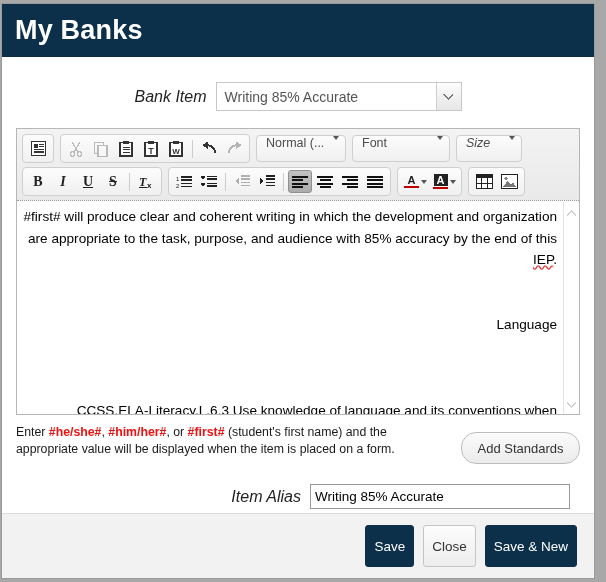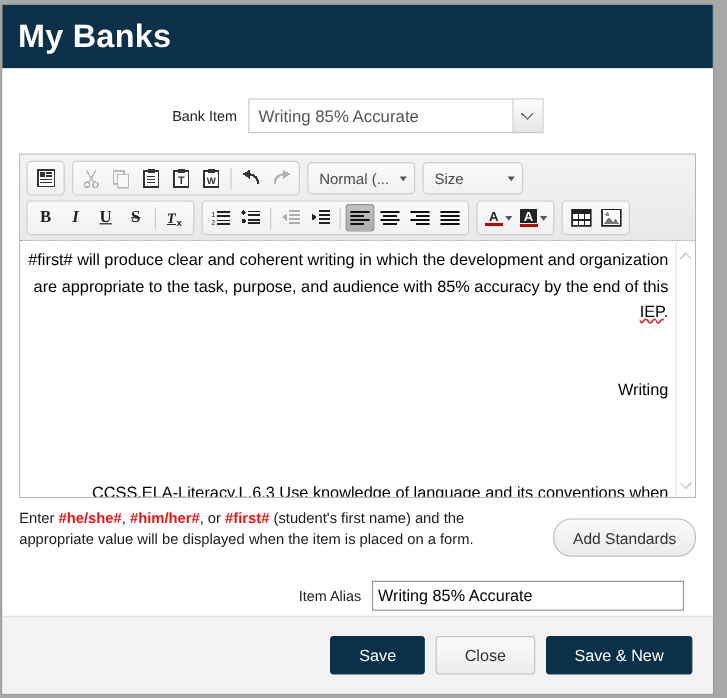--- a/index.html
+++ b/index.html
@@ -52,24 +52,25 @@
     position: relative;
     overflow: hidden;
   }
   .row-bankitem {
     display: flex;
     align-items: center;
     justify-content: center;
     margin-top: 25px;
   }
   .field-label {
-    font-size: 12px;
+    font-size: 16px;
     color: #222;
     margin-right: 9px;
     white-space: nowrap;
+    font-style: italic;
   }
   .select-wrap {
     position: relative;
     width: 246px;
     height: 29px;
     border: 1px solid #c8c8c8;
     background: #fff;
     box-sizing: border-box;
     display: flex;
     align-items: center;
@@ -139,36 +140,35 @@
   }
   .tb-btn.disabled { opacity: 0.33; }
   .tb-sep {
     width: 1px;
     height: 18px;
     background: #cccccc;
     margin: 0 3px;
   }
   .tb-combo {
     display: flex;
-    align-items: center;
     justify-content: space-between;
     border: 1px solid #cfcfcf;
     border-radius: 4px;
     background: linear-gradient(#fcfcfc, #f0f0f0);
     height: 27px;
     box-sizing: border-box;
     padding: 0 6px 0 9px;
     font-size: 12.5px;
     color: #4c4c4c;
     gap: 8px;
   }
   .tb-combo .lbl { white-space: nowrap; }
   .combo-normal { width: 90px; }
   .combo-font { width: 98px; }
-  .combo-size { width: 84px; }
+  .combo-size { width: 66px; font-style: italic; }
   .caret-sm {
     width: 0; height: 0;
     border-left: 3px solid transparent;
     border-right: 3px solid transparent;
     border-top: 4px solid #555;
     margin-left: 1px;
   }
   .tb-btn-wide {
     display: flex; align-items: center;
     height: 23px; padding: 0 2px;
@@ -266,28 +266,28 @@
     background: #f2f2f2;
     border-top: 1px solid #dcdcdc;
     display: flex;
     align-items: center;
     justify-content: flex-end;
     padding-right: 17px;
     gap: 9px;
     box-sizing: border-box;
   }
   .btn {
-    height: 32px;
+    height: 42px;
     border-radius: 3px;
     font-size: 13.5px;
     display: flex;
     align-items: center;
     justify-content: center;
     box-sizing: border-box;
-    padding: 0 23px;
+    padding: 0 8px;
   }
   .btn-primary {
     background: #0c3049;
     color: #ffffff;
     border: 1px solid #0c3049;
   }
   .btn-default {
     background: linear-gradient(#fcfcfc, #ededed);
     color: #333;
     border: 1px solid #c5c5c5;
@@ -385,20 +385,24 @@
                   <path d="M3 12 C3 6 8 4 13 4" stroke="#333" stroke-width="2" fill="none"></path>
                   <path d="M10 0.5 L16 4 L10 8 Z" fill="#333"></path>
                 </svg>
             </div>
           </div>
 
           <div class="tb-combo combo-normal">
             <span class="lbl">Normal (...</span>
             <span class="caret-sm"></span>
           </div>
+          <div class="tb-combo combo-font">
+            <span class="lbl">Font</span>
+            <span class="caret-sm"></span>
+          </div>
           <div class="tb-combo combo-size">
             <span class="lbl">Size</span>
             <span class="caret-sm"></span>
           </div>
         </div>
 
         <div class="tb-row">
 
           <div class="tb-group">
             <div class="tb-btn">
@@ -532,21 +536,21 @@
                   <circle cx="5" cy="4.6" r="1.6" fill="#888"></circle>
                   <path d="M2 13 L6.5 7 L10 11 L12 8.5 L15 13 Z" fill="#777"></path>
                 </svg>
             </div>
           </div>
         </div>
       </div>
 
       <div class="edit-area">
         <div class="edit-text"><span>#first# will produce clear and coherent writing in which the development and organization are appropriate to the task, purpose, and audience with 85% accuracy by the end of this </span><span class="sp">IEP</span><span>.</span>
-<br><br><span>Writing</span>
+<br><br><span>Language</span>
 <br>
 <br><span class="ind1"></span><span class="sp">CCSS.ELA-Literacy</span><span>.L.6.3 Use knowledge of language and its conventions when writing, speaking, reading, or listening.</span>
 <span class="ind2"></span></div>
         <div class="vscroll">
           <span class="arrow">
             <svg width="11" height="7" viewBox="0 0 11 7">
                 <path d="M1 5.5 L5.5 1 L10 5.5" fill="none" stroke="#9a9a9a" stroke-width="1.5"></path>
               </svg>
           </span>
           <span class="arrow">

